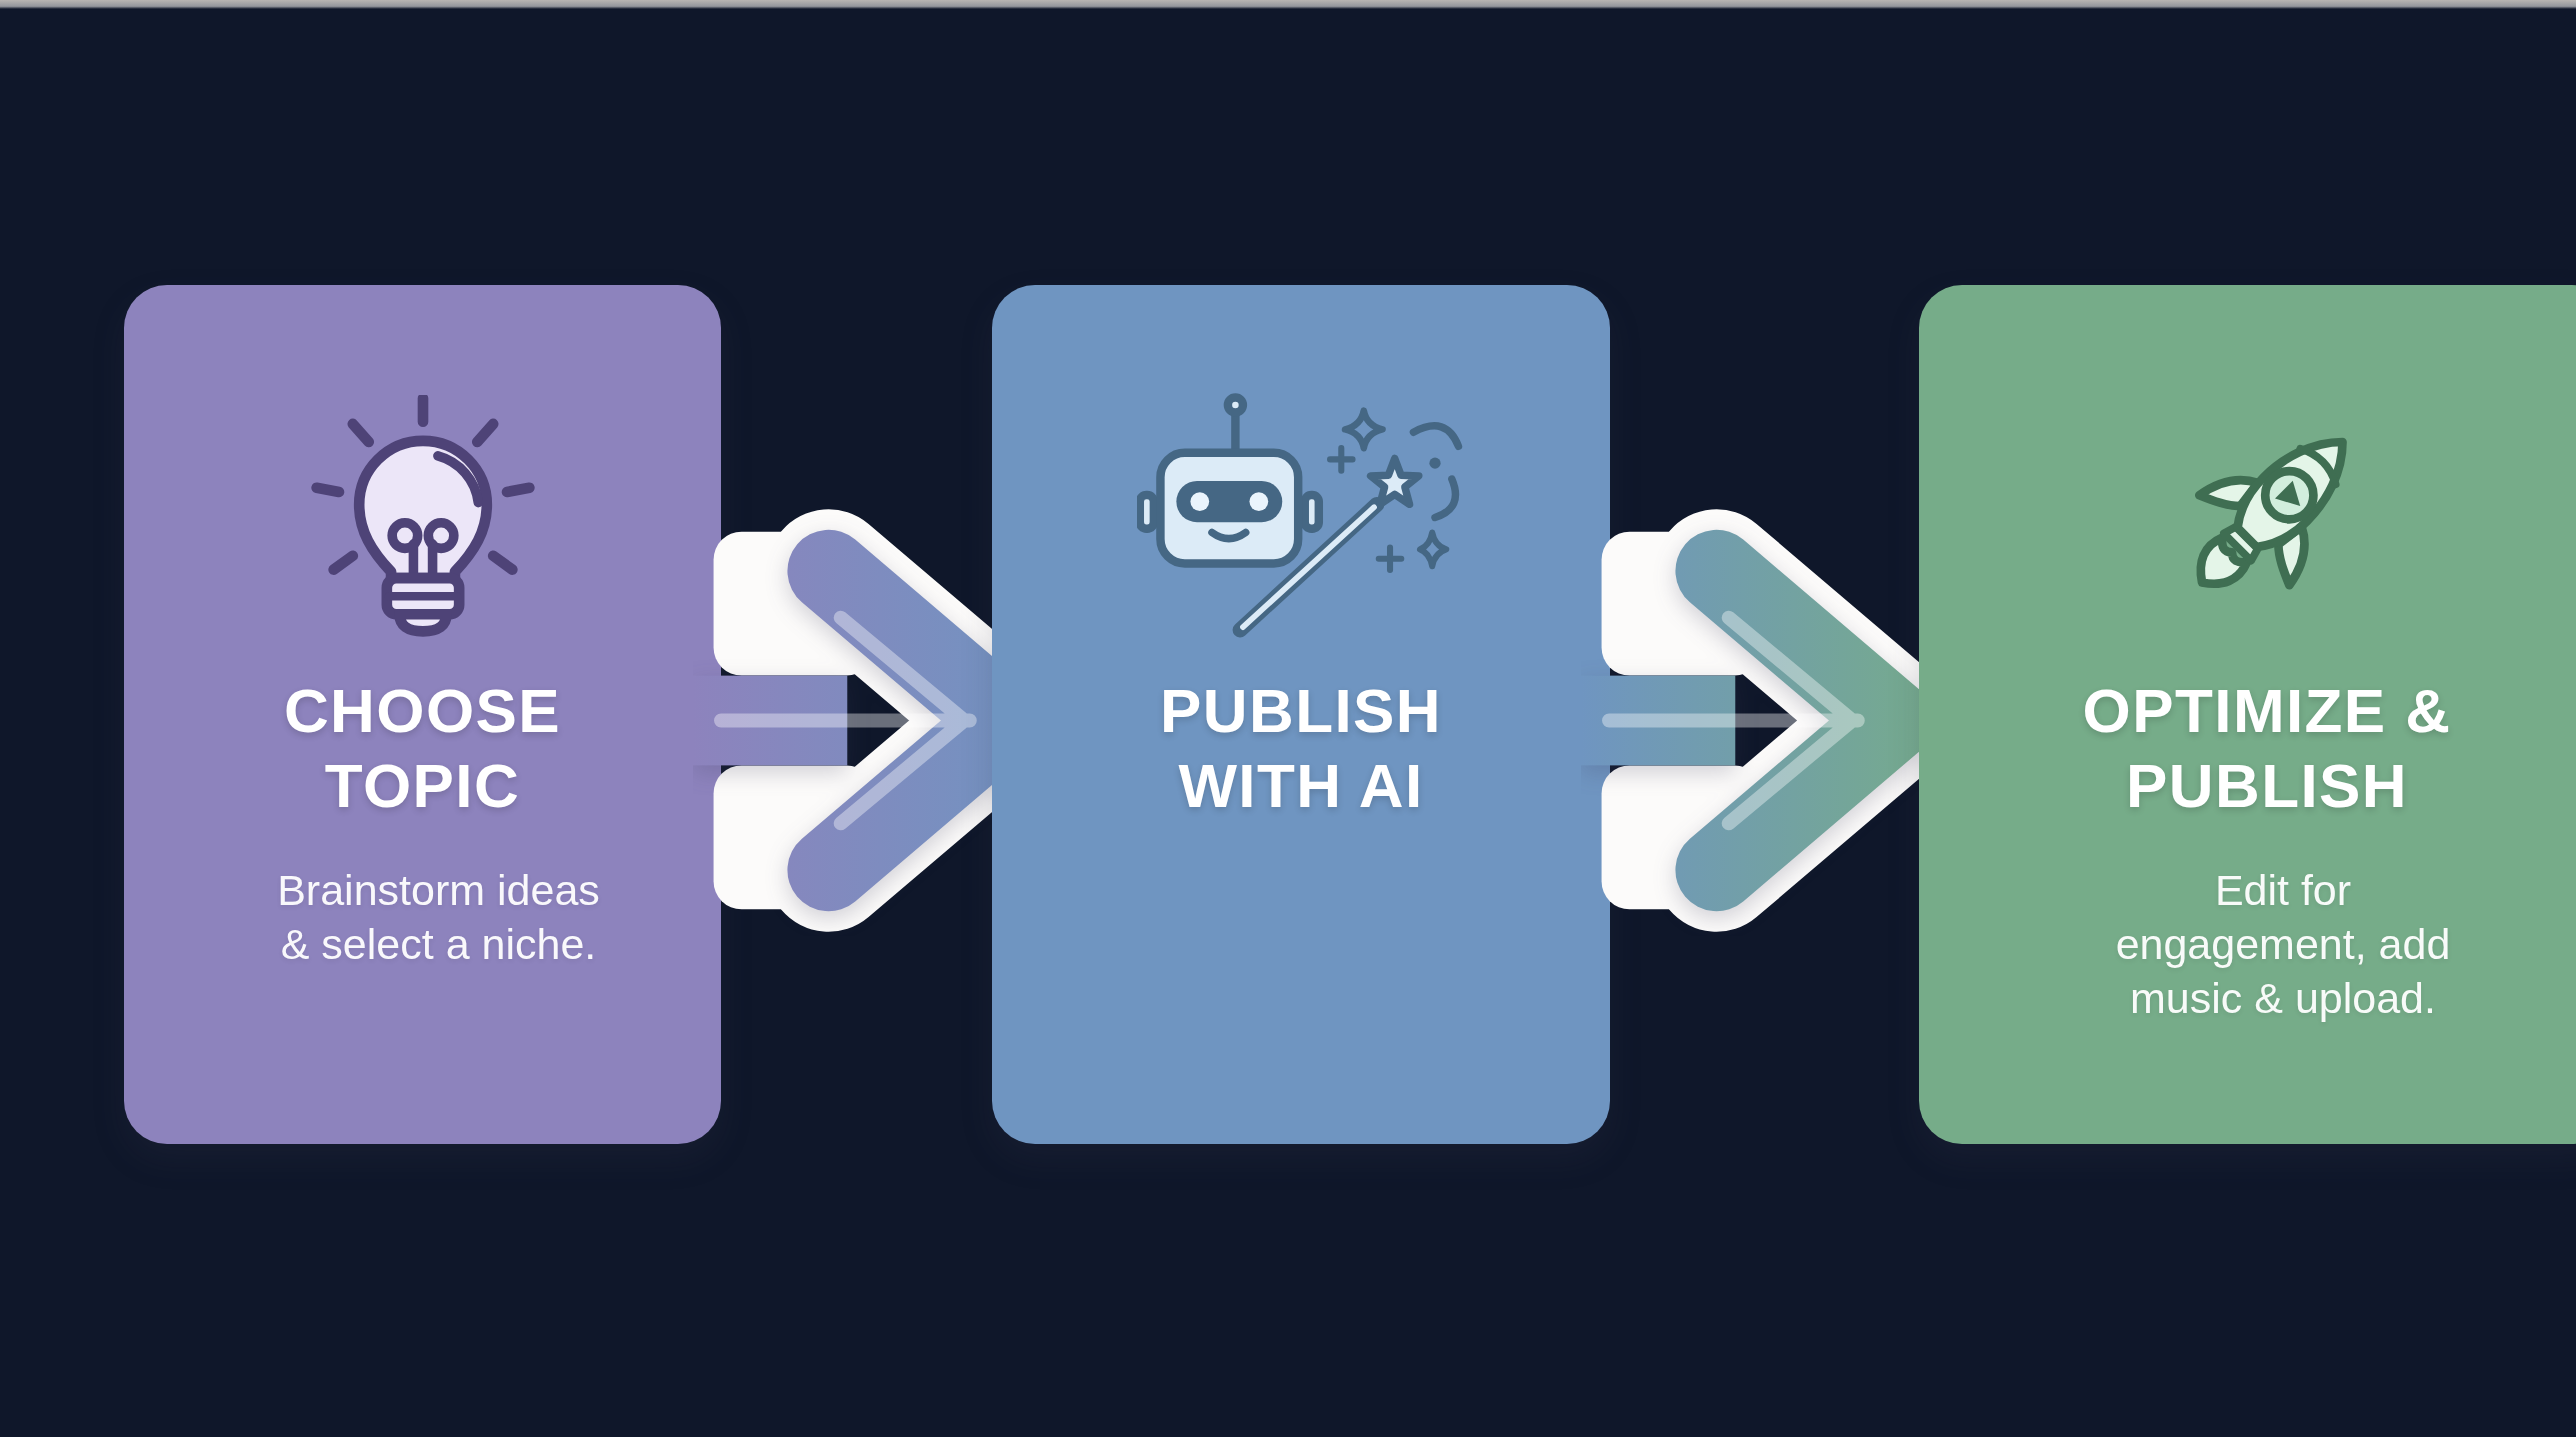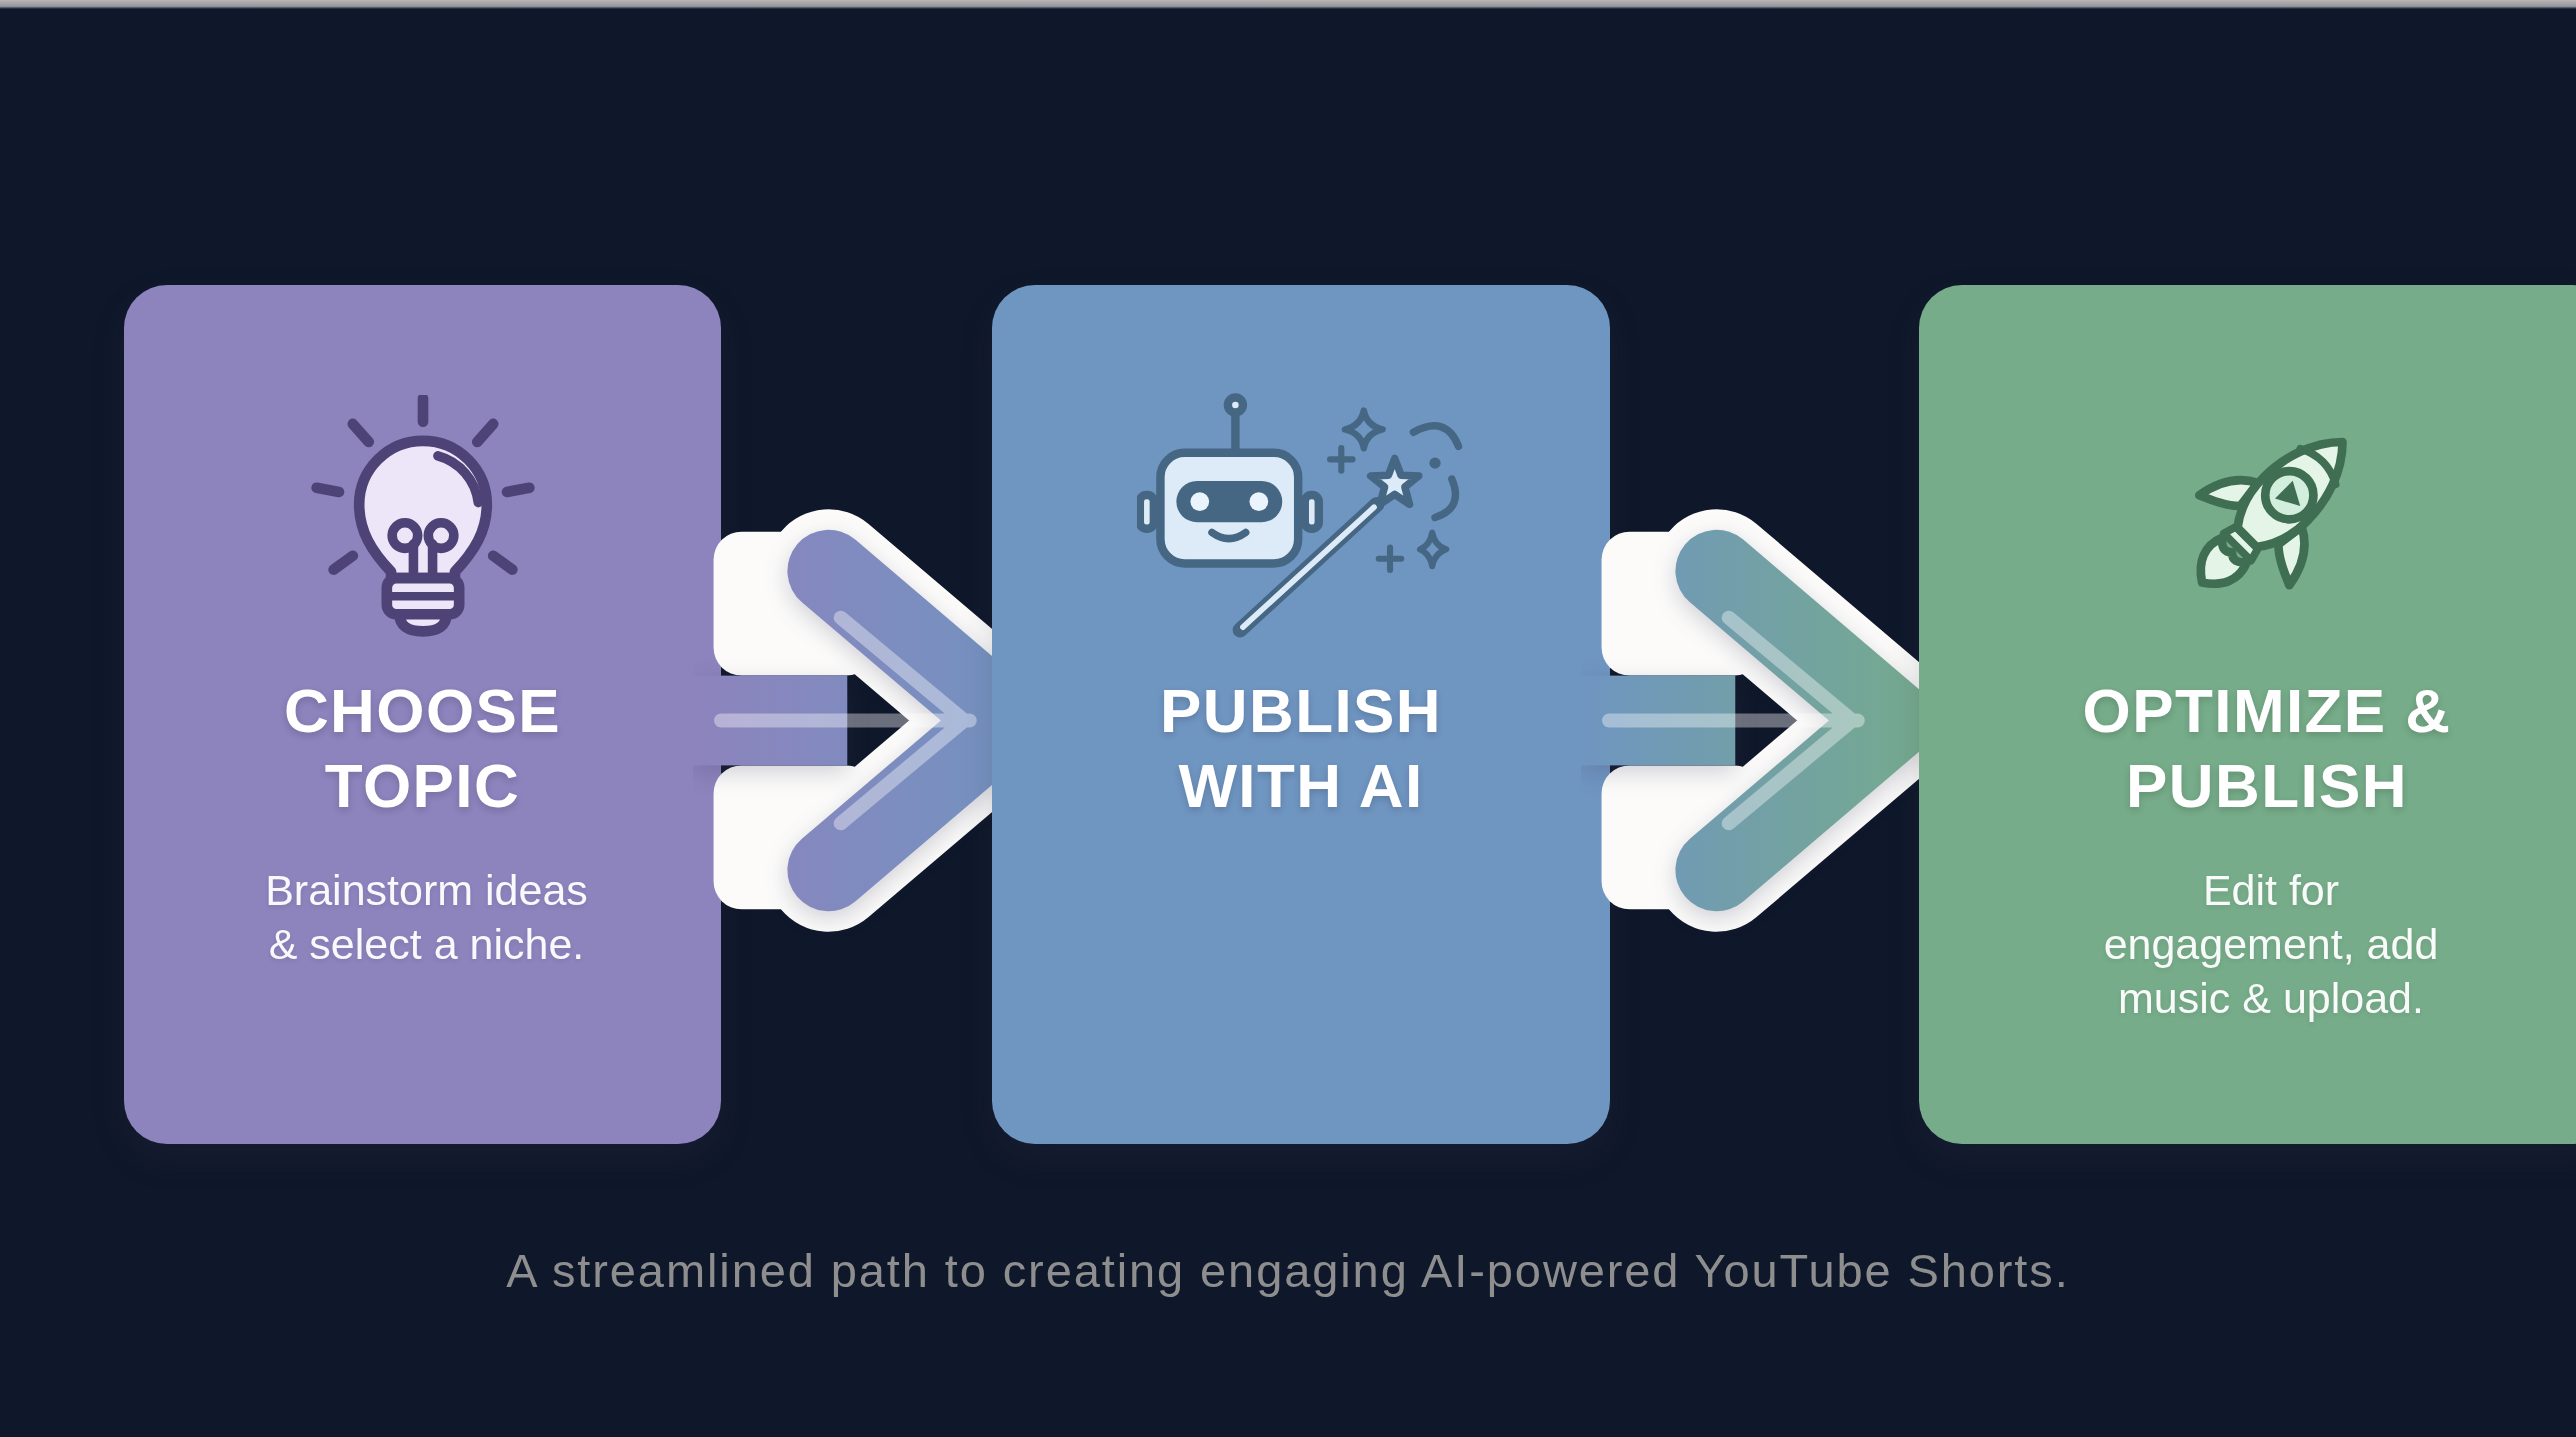--- a/index.html
+++ b/index.html
@@ -29,21 +29,21 @@
     display:flex;align-items:center;justify-content:center;
   }
   .step-title{
     position:absolute;top:388px;left:0;width:100%;margin:0;
     font-size:62px;line-height:75px;font-weight:700;
     letter-spacing:1.4px;color:#ffffff;
     white-space:pre-line;
     text-shadow:0 2.8px 7.5px rgba(0,0,0,0.16);
   }
   .step-desc{
-    position:absolute;top:578px;left:4px;width:100%;margin:0;
+    position:absolute;top:578px;left:16px;width:100%;margin:0;
     font-size:43px;line-height:54px;font-weight:400;
     color:rgba(255,255,255,0.95);
     white-space:pre-line;
     text-shadow:0 1.9px 5.6px rgba(0,0,0,0.08);
   }
   .arrow{position:absolute;top:505px;width:374px;height:431px;}
   .arrow-1{left:693px;}
   .arrow-2{left:1581px;}
   .caption{
     position:absolute;left:0;top:1243px;width:100%;margin:0;
@@ -160,16 +160,15 @@
         </g>
       </svg>
     </div>
     <h2 class="step-title">OPTIMIZE &amp;
 PUBLISH</h2>
     <p class="step-desc">Edit for
 engagement, add
 music &amp; upload.</p>
   </section>
 
-  <p class="caption">A streamlined path to creating engaging AI-powered YouTube Shorts.</p>
 
 </div>
 
 
 </body></html>

